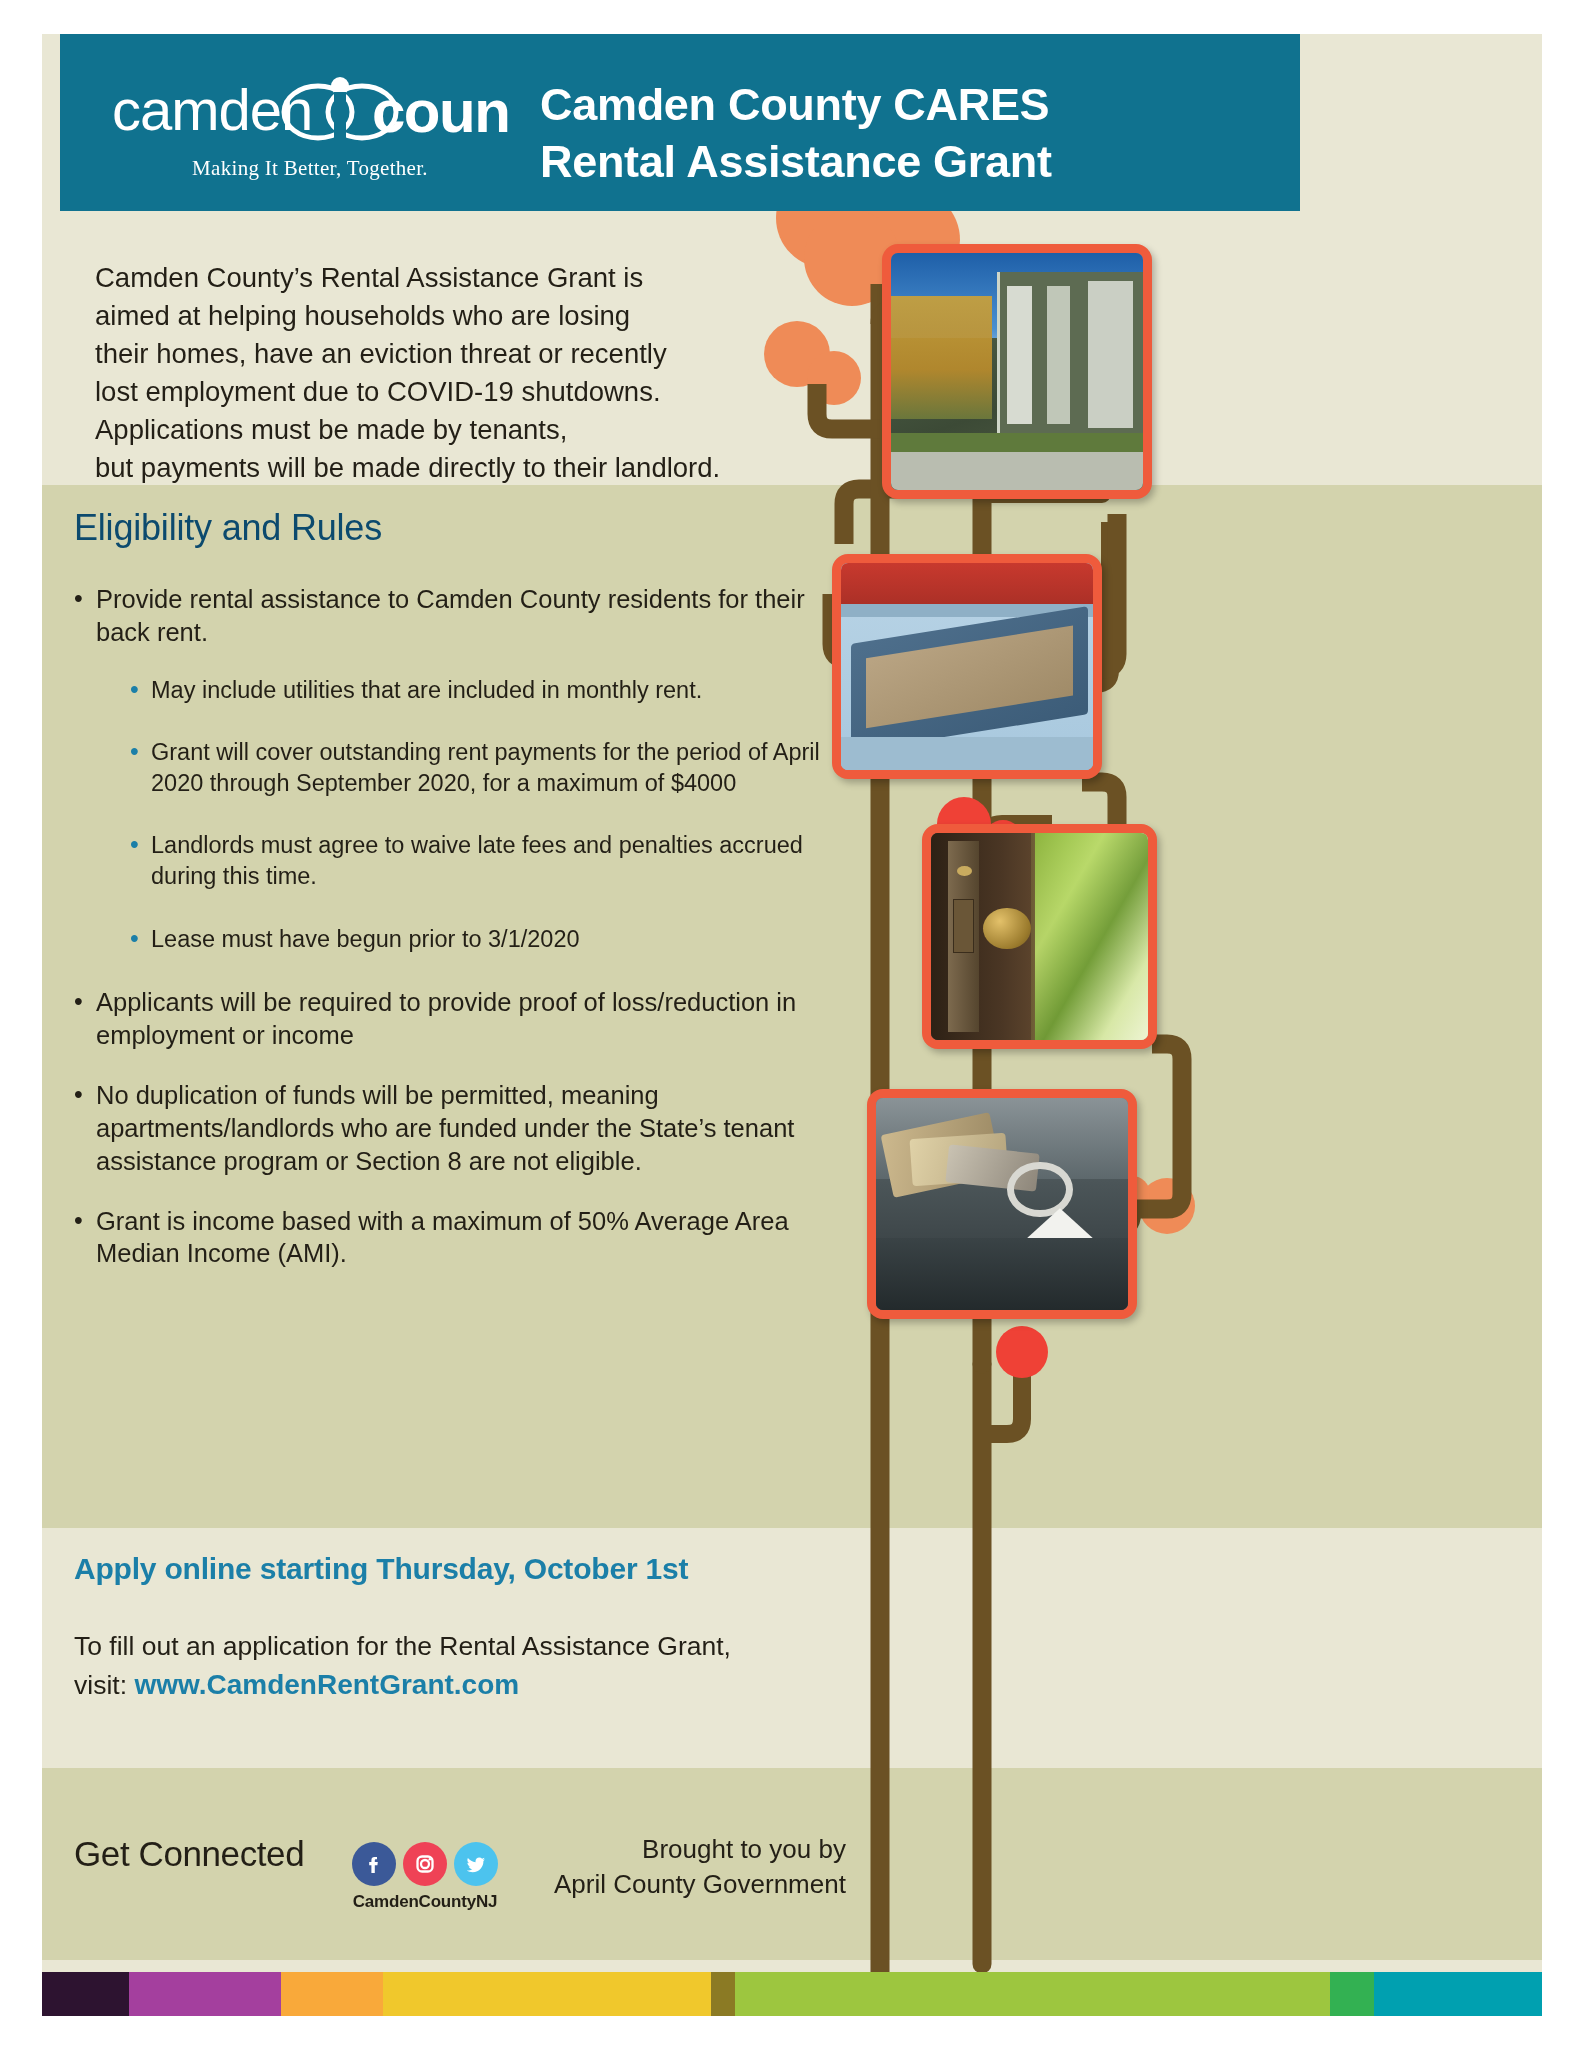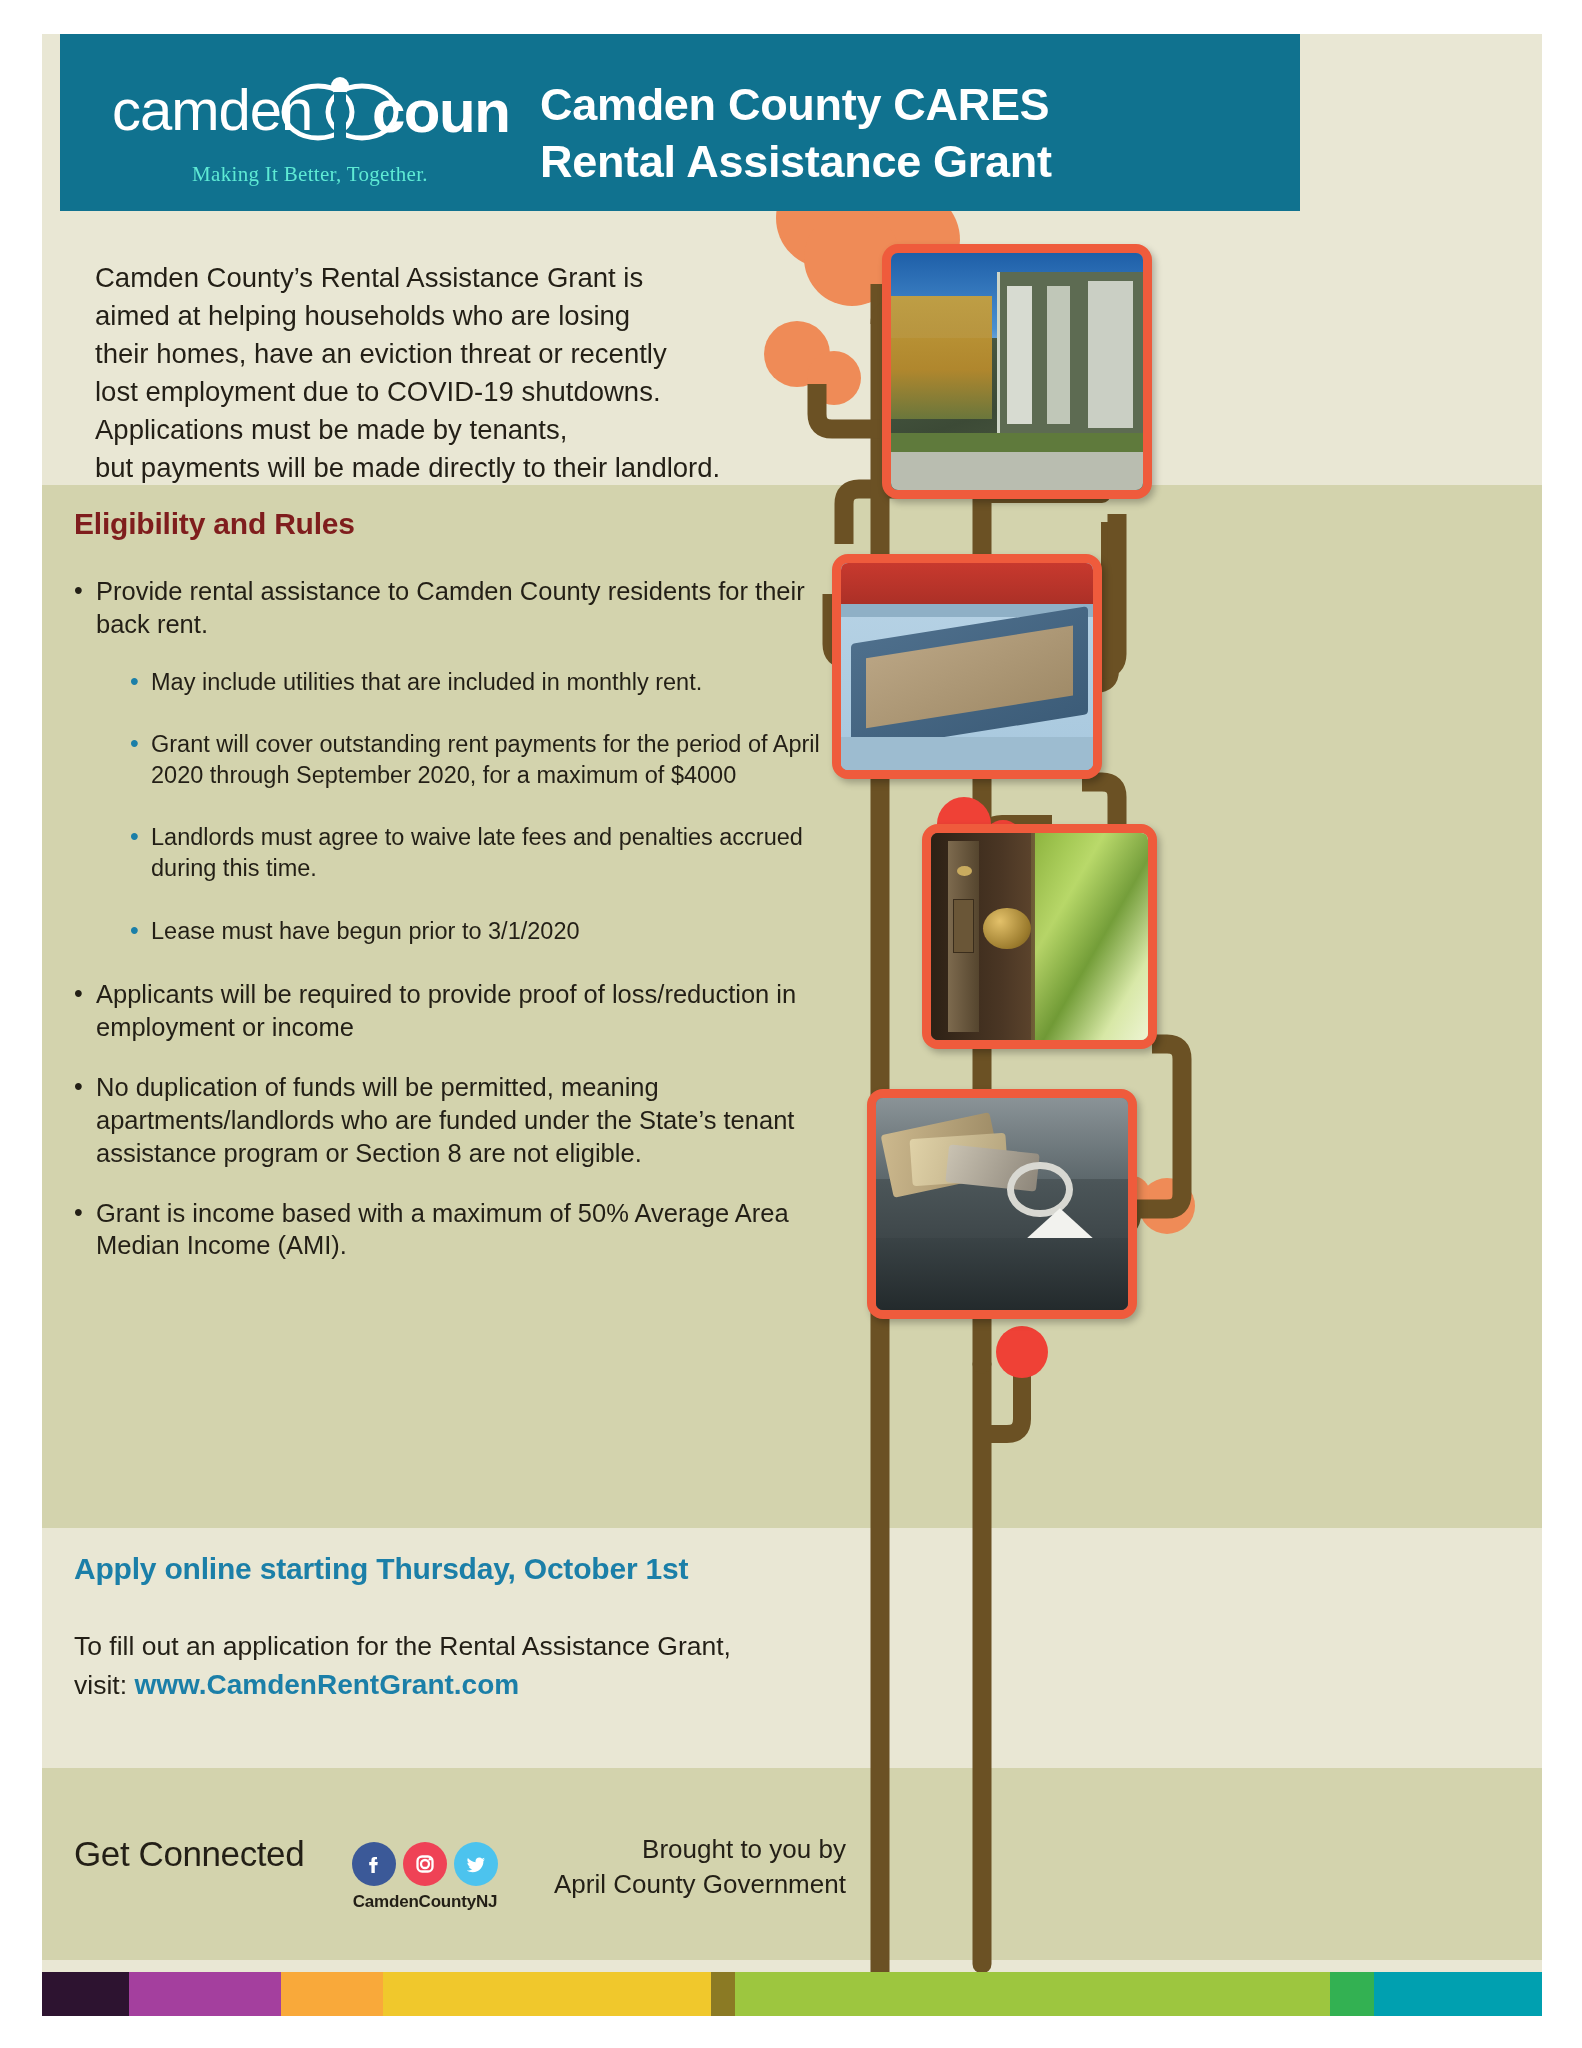--- a/index.html
+++ b/index.html
@@ -28,22 +28,22 @@
     position: absolute; left: 18px; top: 0;
     width: 1240px; height: 177px;
     background: #10728f;
   }
   .logo-wrap {
     position: absolute; left: 50px; top: 42px;
     width: 400px; text-align: center;
   }
   .logo-svg { display: block; }
   .tagline {
-    margin-top: 14px;
-    color: #5eead4;
+    margin-top: 8px;
+    color: #ffffff;
     font-family: "Liberation Serif", serif;
     font-size: 21px;
     letter-spacing: .3px;
     text-align: center;
   }
   .header-title {
     position: absolute; left: 480px; top: 42px;
     color: #ffffff;
     font-size: 45px;
     font-weight: bold;
@@ -67,23 +67,23 @@
     position: absolute; left: 32px; top: 48px;
     width: 700px;
     font-size: 27.5px;
     line-height: 1.385;
     color: #231f16;
   }
   .intro p { margin: 0; }
 
   .rules { position: absolute; left: 32px; top: 22px; width: 790px; }
   .rules h2 {
-    color: #7f1d1d;
-    font-size: 30px;
-    font-weight: bold;
+    color: #0c4a6e;
+    font-size: 36px;
+    font-weight: normal;
     letter-spacing: -.2px;
     margin-bottom: 34px;
   }
   ul.lvl1 { list-style: none; }
   ul.lvl1 > li {
     position: relative;
     padding-left: 22px;
     margin-bottom: 27px;
     font-size: 25.5px;
     line-height: 1.29;

